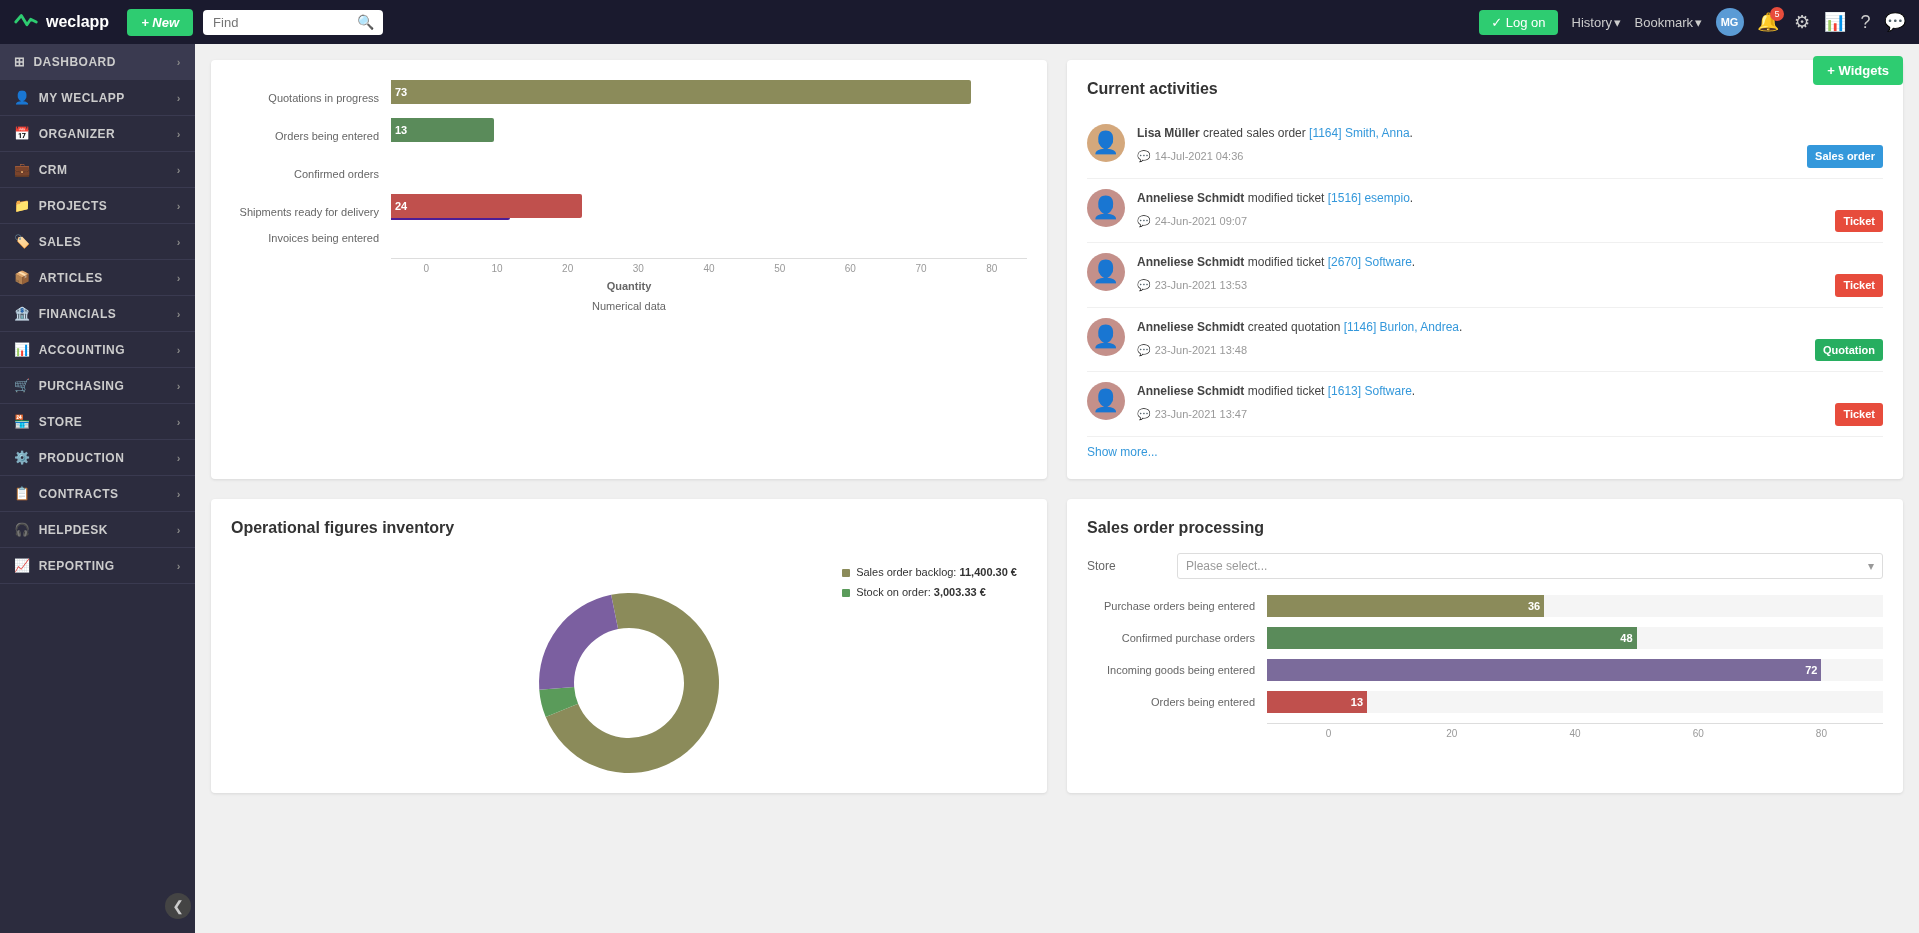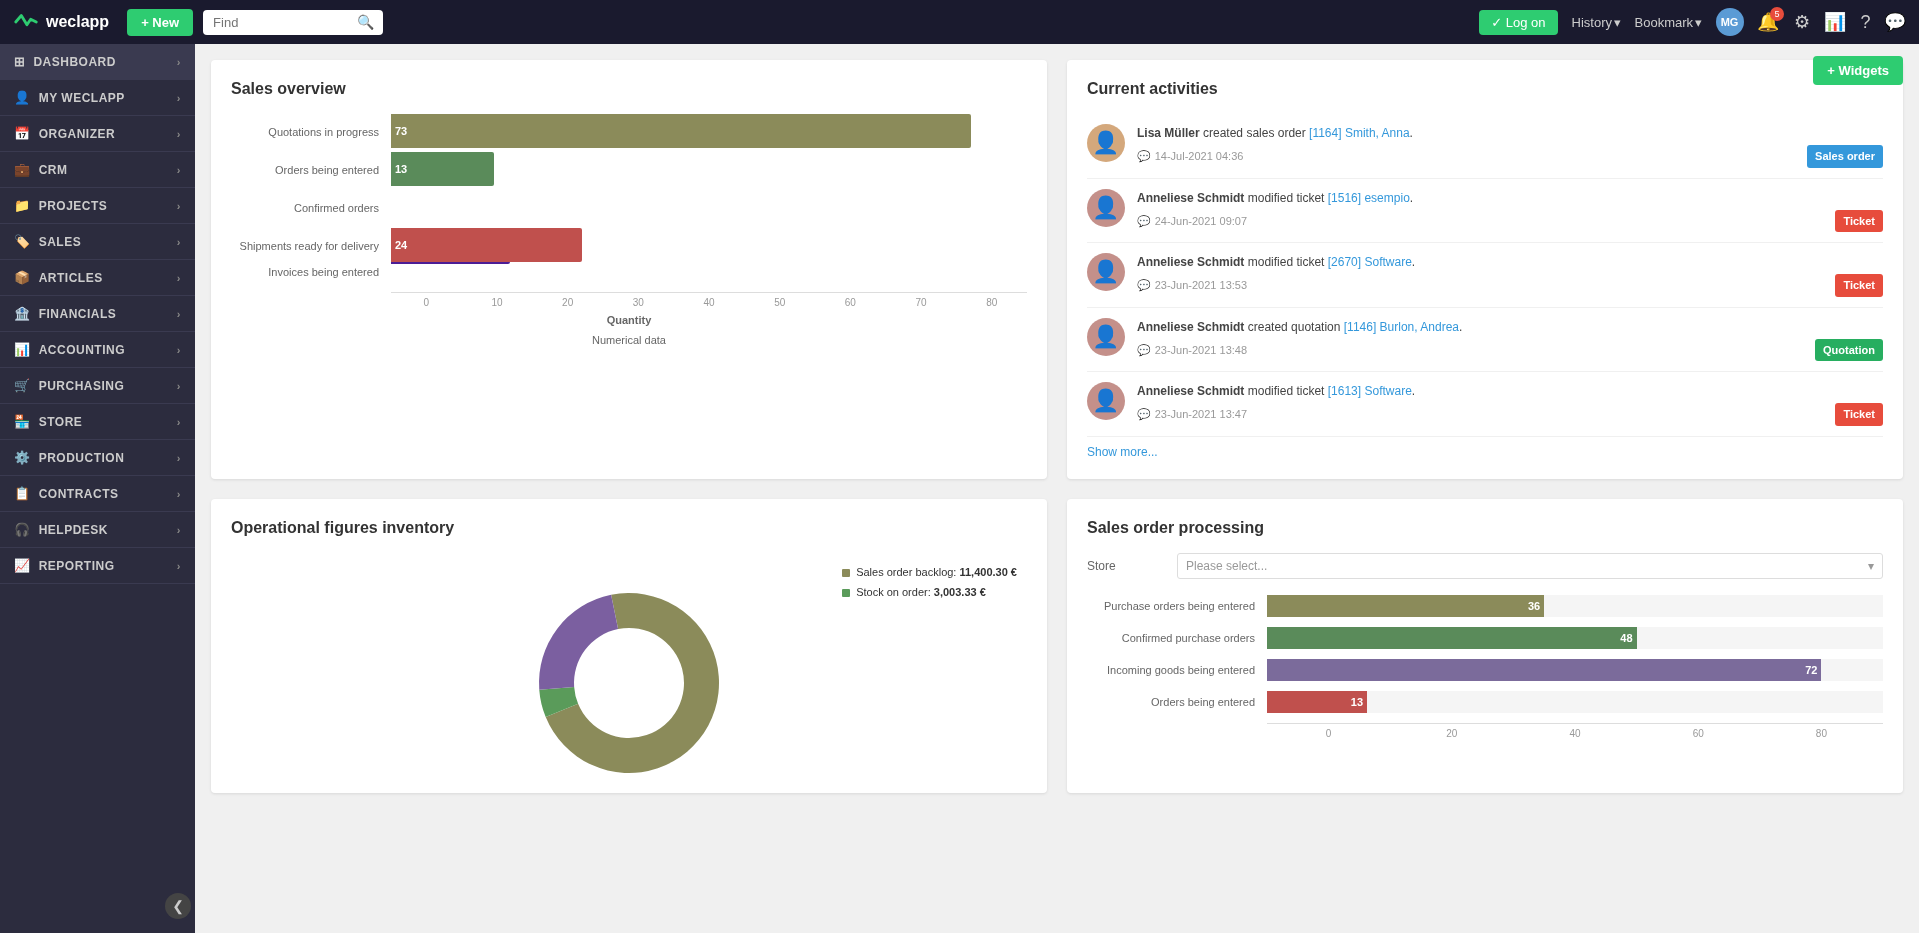--- a/index.html
+++ b/index.html
@@ -12,21 +12,21 @@
       display: flex;
       align-items: center;
       padding: 0 12px;
       gap: 10px;
       position: fixed; top: 0; left: 0; right: 0; z-index: 100;
     }
     .topnav-logo { color: #fff; font-weight: bold; font-size: 16px; display: flex; align-items: center; gap: 6px; margin-right: 8px; }
     .topnav-logo svg { width: 28px; height: 28px; }
     .btn-new {
       background: #2ecc71; color: #fff; border: none; padding: 6px 14px; border-radius: 4px;
-      cursor: pointer; font-size: 13px; font-weight: bold; display: flex; align-items: center; gap: 4px;
+      cursor: pointer; font-size: 13px; font-weight: bold; display: flex; align-items: center; gap: 4px; font-style: italic;
     }
     .search-box {
       background: #fff; border: none; border-radius: 4px; padding: 5px 10px; width: 180px; font-size: 13px;
       outline: none;
     }
     .search-wrap { position: relative; }
     .search-icon-top { position: absolute; right: 8px; top: 50%; transform: translateY(-50%); color: #aaa; font-size: 14px; }
     .topnav-right { margin-left: auto; display: flex; align-items: center; gap: 14px; color: #ccc; font-size: 13px; }
     .btn-logon { background: #2ecc71; color: #fff; border: none; padding: 5px 12px; border-radius: 4px; cursor: pointer; font-size: 13px; display: flex; align-items: center; gap: 4px; }
     .topnav-right .hist { color: #ccc; cursor: pointer; display: flex; align-items: center; gap: 2px; }
@@ -84,21 +84,21 @@
     
     .card { background: #fff; border-radius: 4px; padding: 20px; box-shadow: 0 1px 3px rgba(0,0,0,0.1); }
     .card-title { font-size: 16px; font-weight: bold; color: #333; margin-bottom: 16px; }
 
     
     .chart-area { position: relative; }
     .bar-chart { width: 100%; }
     .bar-row { display: flex; align-items: flex-end; margin-bottom: 14px; }
     .bar-label { width: 160px; text-align: right; padding-right: 12px; font-size: 11px; color: #666; flex-shrink: 0; }
     .bar-container { flex: 1; position: relative; height: 24px; }
-    .bar { height: 34px; display: flex; align-items: center; padding-left: 4px; color: #fff; font-size: 11px; font-weight: bold; border-radius: 0 2px 2px 0; min-width: 20px; }
+    .bar { height: 24px; display: flex; align-items: center; padding-left: 4px; color: #fff; font-size: 11px; font-weight: bold; border-radius: 0 2px 2px 0; min-width: 20px; }
     .chart-x-axis { display: flex; margin-left: 160px; border-top: 1px solid #ddd; padding-top: 4px; }
     .x-tick { flex: 1; text-align: center; font-size: 10px; color: #999; }
     .chart-xlabel { text-align: center; font-size: 11px; color: #666; margin-top: 6px; font-weight: bold; }
     .chart-note { text-align: center; font-size: 11px; color: #666; font-weight: normal; margin-top: 8px; }
 
     
     .pie-wrap { display: flex; align-items: center; justify-content: center; position: relative; margin-top: 10px; }
     .pie-tooltip {
       position: absolute; top: 10px; right: 10px;
       font-size: 11px; color: #333;
@@ -283,21 +283,20 @@
     </div>
   <div class="sidebar-collapse-btn">❮</div>
 </aside>
 
 <button class="widgets-btn">+ Widgets</button>
 
 <main class="main">
   <div class="content-grid">
 
     <div class="card">
-      <div class="card-title">Sales overview</div>
       <div class="chart-area">
         <div id="sales-bars-container" class="bar-chart">
             <div class="bar-row">
     <div class="bar-label">Quotations in progress</div>
     <div class="bar-container">
       <div class="bar" style="width:91.25%;background:#8b8b5a;">
         <span>73</span>
       </div>
     </div>
   </div>

